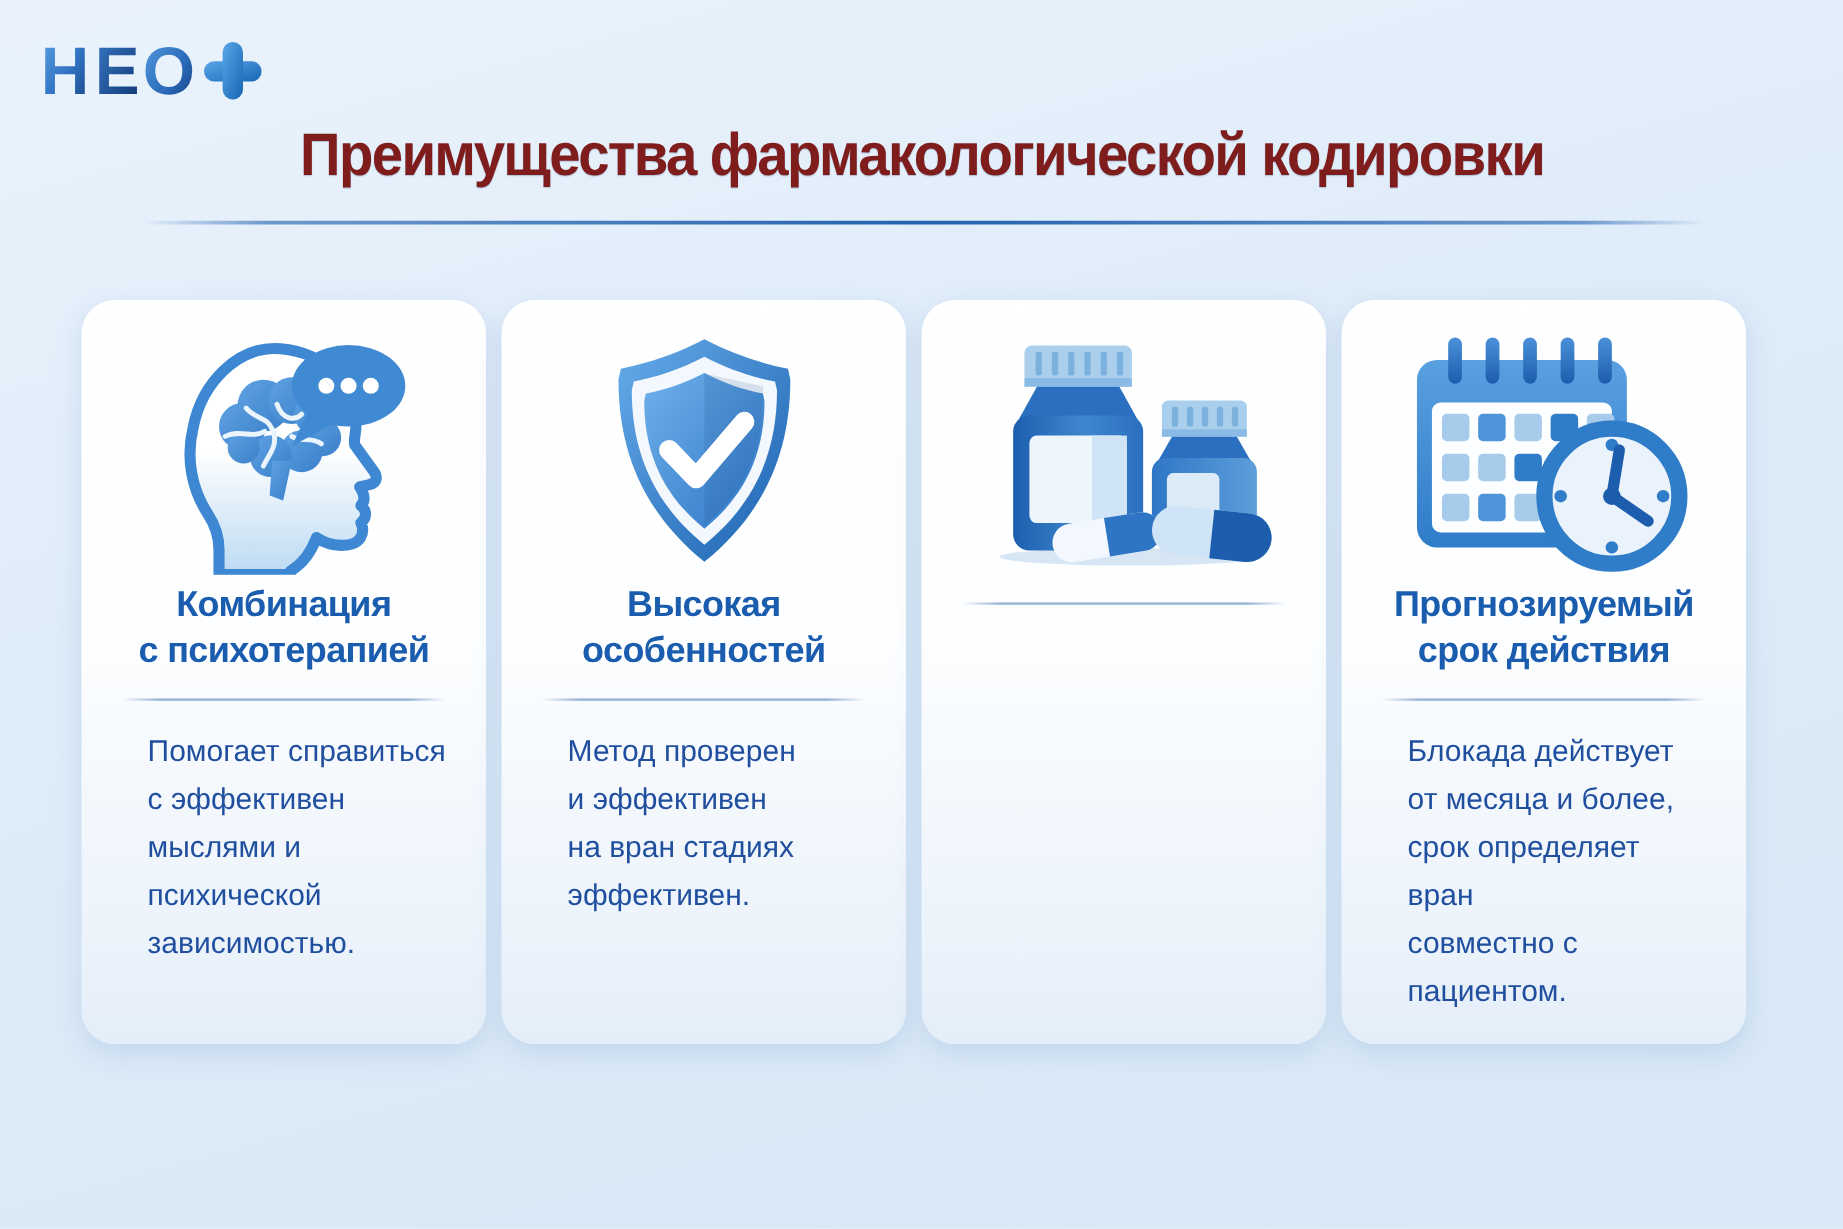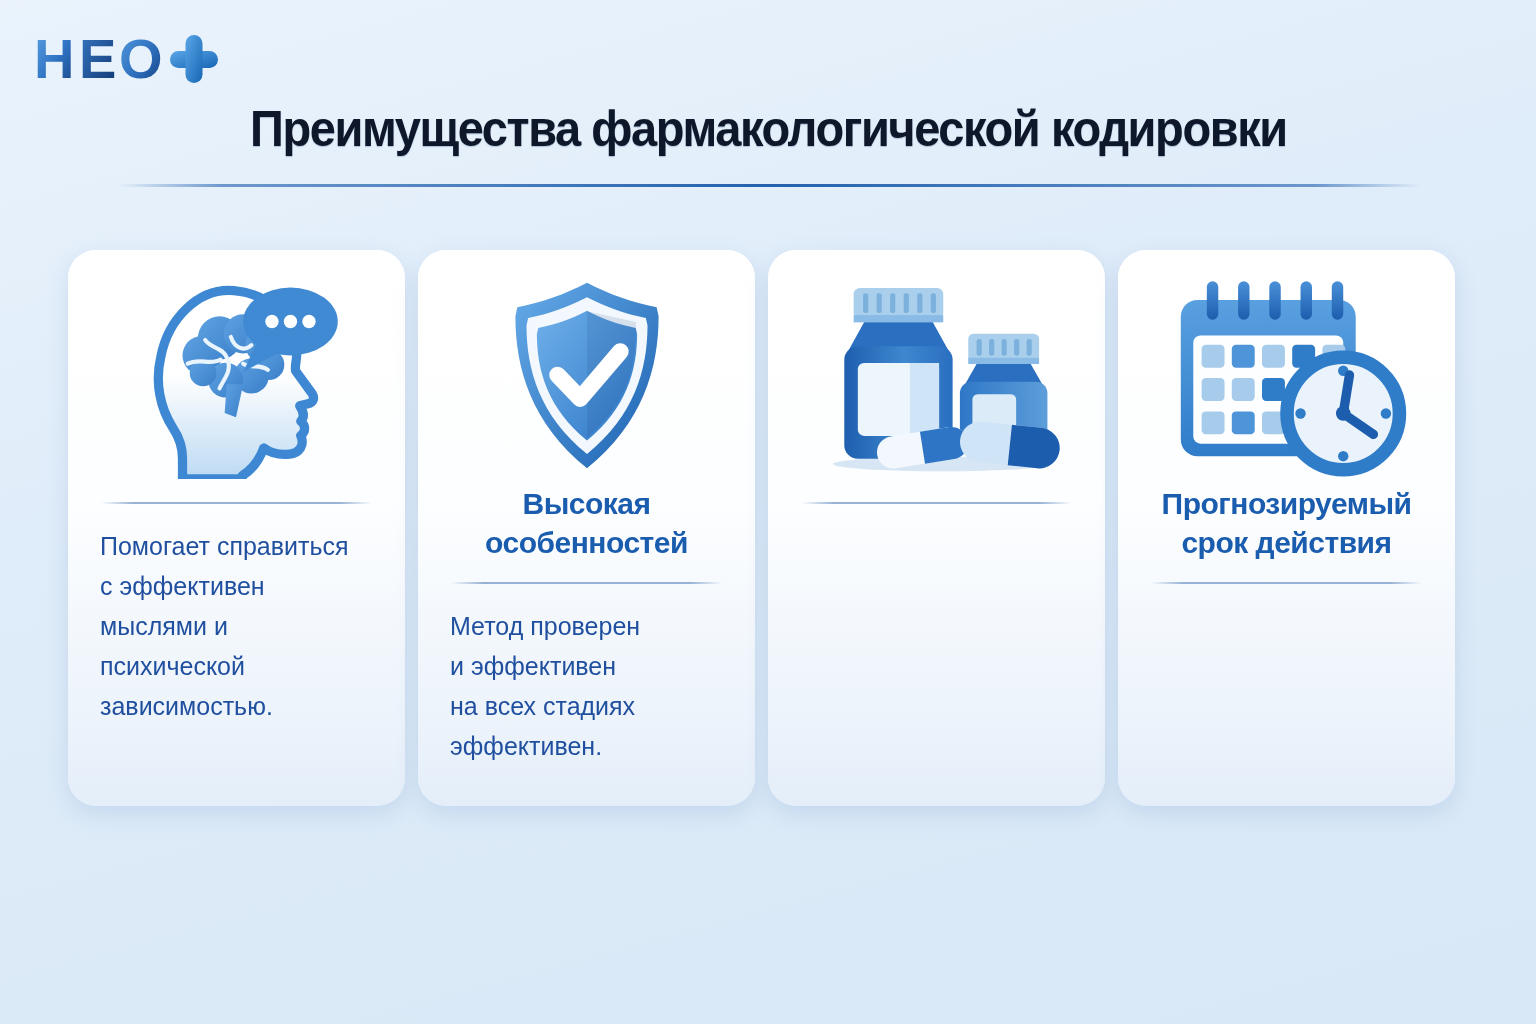--- a/index.html
+++ b/index.html
@@ -10,21 +10,21 @@
     position: relative;
   }
 
   
   .logo { position:absolute; left:32px; top:26px; }
 
   
   .title {
     position:absolute; top:100px; left:0; width:100%;
     text-align:center;
-    color:#0f172a;
+    color:#7f1d1d;
     font-size:50px; font-weight:700; letter-spacing:-1.5px;
     text-shadow: 0 1px 1px rgba(10,50,110,.25);
   }
   .title-inner { display:inline-block; transform:scaleX(.94); transform-origin:center; }
   .title-rule {
     position:absolute; top:184px; left:118px; width:1302px; height:3px;
     background: linear-gradient(90deg,
       rgba(60,115,185,0) 0%, rgba(45,105,180,.65) 8%,
       rgba(25,90,170,.95) 50%,
       rgba(45,105,180,.65) 92%, rgba(60,115,185,0) 100%);
@@ -53,21 +53,21 @@
   .card-rule {
     width:90%; height:2px; margin:20px auto 22px;
     background: linear-gradient(90deg,
       rgba(110,150,200,0) 0%, rgba(85,130,185,.6) 12%,
       rgba(85,130,185,.6) 88%, rgba(110,150,200,0) 100%);
   }
   .card-body {
     align-self:stretch; padding:0 14px;
     color:#1f4f9e; font-size:25px; line-height:40px; font-weight:400;
   }
-  .card-body span { display:block; }
+  .card-body span { display:block;margin-left:23px; }
 </style>
 </head>
 <body>
 
 <div class="logo">
   <svg width="210" height="66" viewBox="0 0 210 66">
     <defs>
       <linearGradient id="lgH" x1="0" y1="0" x2="1" y2="1">
         <stop offset="0" stop-color="#5fa4e6"></stop>
           <stop offset=".55" stop-color="#2f72c2"></stop>
@@ -136,20 +136,24 @@
         </g>
         <g>
           <path fill="#3f8ad3" d="M126,66 L112,96 L145,78 Z"></path>
           <ellipse cx="158" cy="47" rx="46" ry="33" fill="#3f8ad3"></ellipse>
           <circle cx="140" cy="47" r="6.5" fill="#ffffff"></circle>
           <circle cx="158" cy="47" r="6.5" fill="#ffffff"></circle>
           <circle cx="176" cy="47" r="6.5" fill="#ffffff"></circle>
         </g>
       </svg>
     </div>
+    <h2 class="card-title">
+      <span>Комбинация</span>
+      <span>с психотерапией</span>
+    </h2>
     <div class="card-rule"></div>
     <p class="card-body">
       <span>Помогает справиться</span>
       <span>с эффективен</span>
       <span>мыслями и психической</span>
       <span>зависимостью.</span>
     </p>
   </section>
 
   <section class="card">
@@ -173,21 +177,21 @@
       </svg>
     </div>
     <h2 class="card-title">
       <span>Высокая</span>
       <span>особенностей</span>
     </h2>
     <div class="card-rule"></div>
     <p class="card-body">
       <span>Метод проверен</span>
       <span>и эффективен</span>
-      <span>на всех стадиях</span>
+      <span>на вран стадиях</span>
       <span>эффективен.</span>
     </p>
   </section>
 
   <section class="card">
     <div class="icon-wrap">
       <svg width="250" height="196" viewBox="0 0 240 185">
         <defs>
           <linearGradient id="bg1" x1="0" y1="0" x2="1" y2="0">
             <stop offset="0" stop-color="#1d5fae"></stop>
@@ -294,15 +298,21 @@
           <path d="M170,133 L199,153" stroke="#1c5dad" stroke-width="9" stroke-linecap="round"></path>
           <circle cx="170" cy="133" r="7" fill="#1c5dad"></circle>
         </g>
       </svg>
     </div>
     <h2 class="card-title">
       <span>Прогнозируемый</span>
       <span>срок действия</span>
     </h2>
     <div class="card-rule"></div>
+    <p class="card-body">
+      <span>Блокада действует</span>
+      <span>от месяца и более,</span>
+      <span>срок определяет вран</span>
+      <span>совместно с пациентом.</span>
+    </p>
   </section>
 
 </div>
 
 </body></html>

